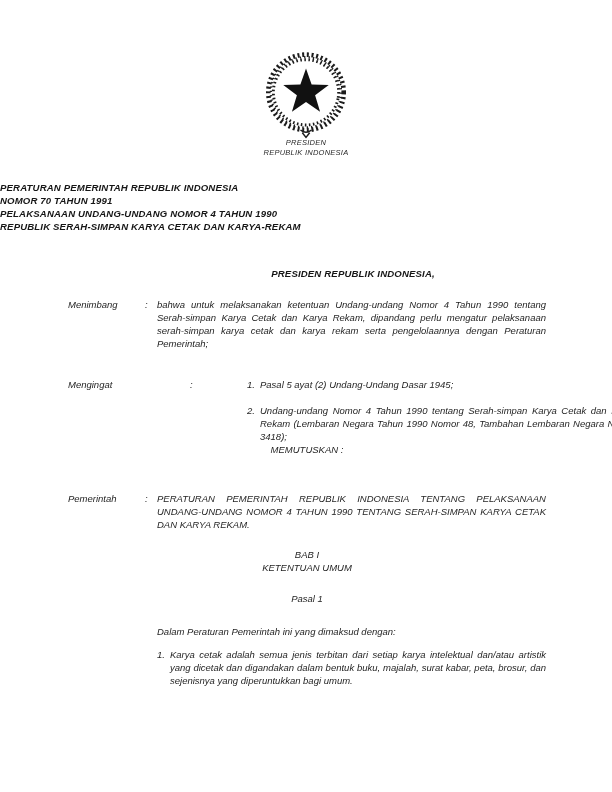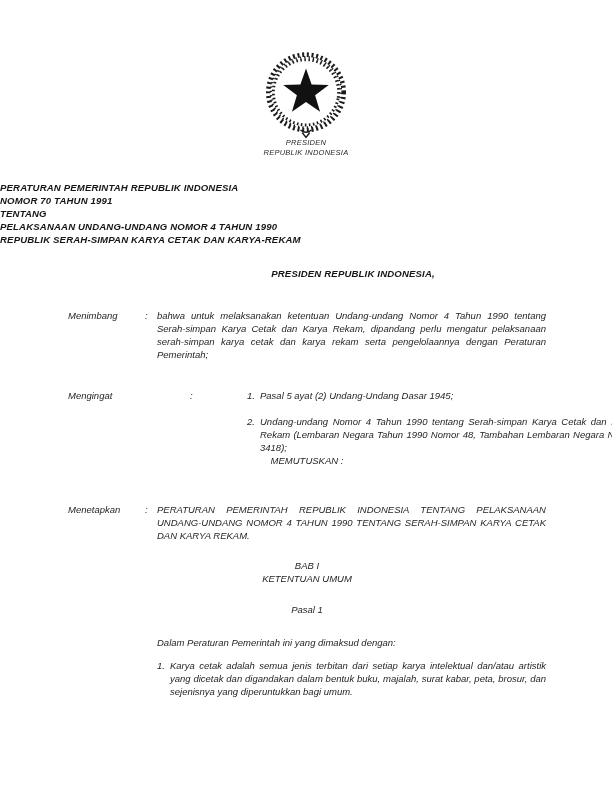--- a/index.html
+++ b/index.html
@@ -16,21 +16,21 @@
   .org-lines{position:absolute;top:138px;left:0;width:612px;text-align:center;
     font-size:7.5px;line-height:9.5px;letter-spacing:.25px;color:#2a2a2a;}
 
   
   .title-block{position:absolute;top:181px;left:0;width:612px;
     font-weight:700;font-size:9.6px;line-height:13px;color:#161616;letter-spacing:.15px;}
   .preamble-heading{position:absolute;top:267px;left:0;width:612px;text-align:center;
     font-weight:700;font-size:9.6px;line-height:13px;color:#161616;letter-spacing:.15px;padding-left:47px;}
 
   
-  .content{position:absolute;top:309px;left:68px;width:478px;
+  .content{position:absolute;top:298px;left:68px;width:478px;
     font-size:9.5px;line-height:13px;color:#1f1f1f;}
   p{margin:0;}
   .row{display:grid;grid-template-columns:77px 12px 389px;align-items:start;}
   .lbl{display:block;}
   .colon{display:block;text-align:left;}
   .just{text-align:justify;text-align-last:left;}
   .li{display:grid;grid-template-columns:13px 376px;align-items:start;}
   .li .num{display:block;}
   .gap-above{margin-top:13px;}
   .center-line{width:100%;text-align:center;}
@@ -63,21 +63,20 @@
   </div>
 
   <div class="org-lines">
     <div>PRESIDEN</div>
     <div>REPUBLIK INDONESIA</div>
   </div>
 
   <div class="title-block">
     <div>PERATURAN PEMERINTAH REPUBLIK INDONESIA</div>
     <div>NOMOR 70 TAHUN 1991</div>
-    <div>TENTANG</div>
     <div>PELAKSANAAN UNDANG-UNDANG NOMOR 4 TAHUN 1990</div>
     <div>REPUBLIK SERAH-SIMPAN KARYA CETAK DAN KARYA-REKAM</div>
   </div>
 
   <div class="preamble-heading">PRESIDEN REPUBLIK INDONESIA,</div>
 
   <div class="content">
 
     <div class="row mb-menimbang">
       <span class="lbl">Menimbang</span>
@@ -96,21 +95,21 @@
         <div class="li gap-above">
           <span class="num">2.</span>
           <p class="just">Undang-undang Nomor 4 Tahun 1990 tentang Serah-simpan Karya Cetak dan Karya Rekam (Lembaran Negara Tahun 1990 Nomor 48, Tambahan Lembaran Negara Nomor 3418);</p>
         </div>
       </div>
     </div>
 
     <div class="center-line mb-memutuskan">MEMUTUSKAN :</div>
 
     <div class="row mb-menetapkan">
-      <span class="lbl">Menetapkan</span>
+      <span class="lbl">Pemerintah</span>
       <span class="colon">:</span>
       <p class="just">PERATURAN PEMERINTAH REPUBLIK INDONESIA TENTANG PELAKSANAAN UNDANG-UNDANG NOMOR 4 TAHUN 1990 TENTANG SERAH-SIMPAN KARYA CETAK DAN KARYA REKAM.</p>
     </div>
 
     <div class="mb-chapter">
       <div class="center-line">BAB I</div>
       <div class="center-line">KETENTUAN UMUM</div>
     </div>
 
     <div class="center-line mb-pasal">Pasal 1</div>

